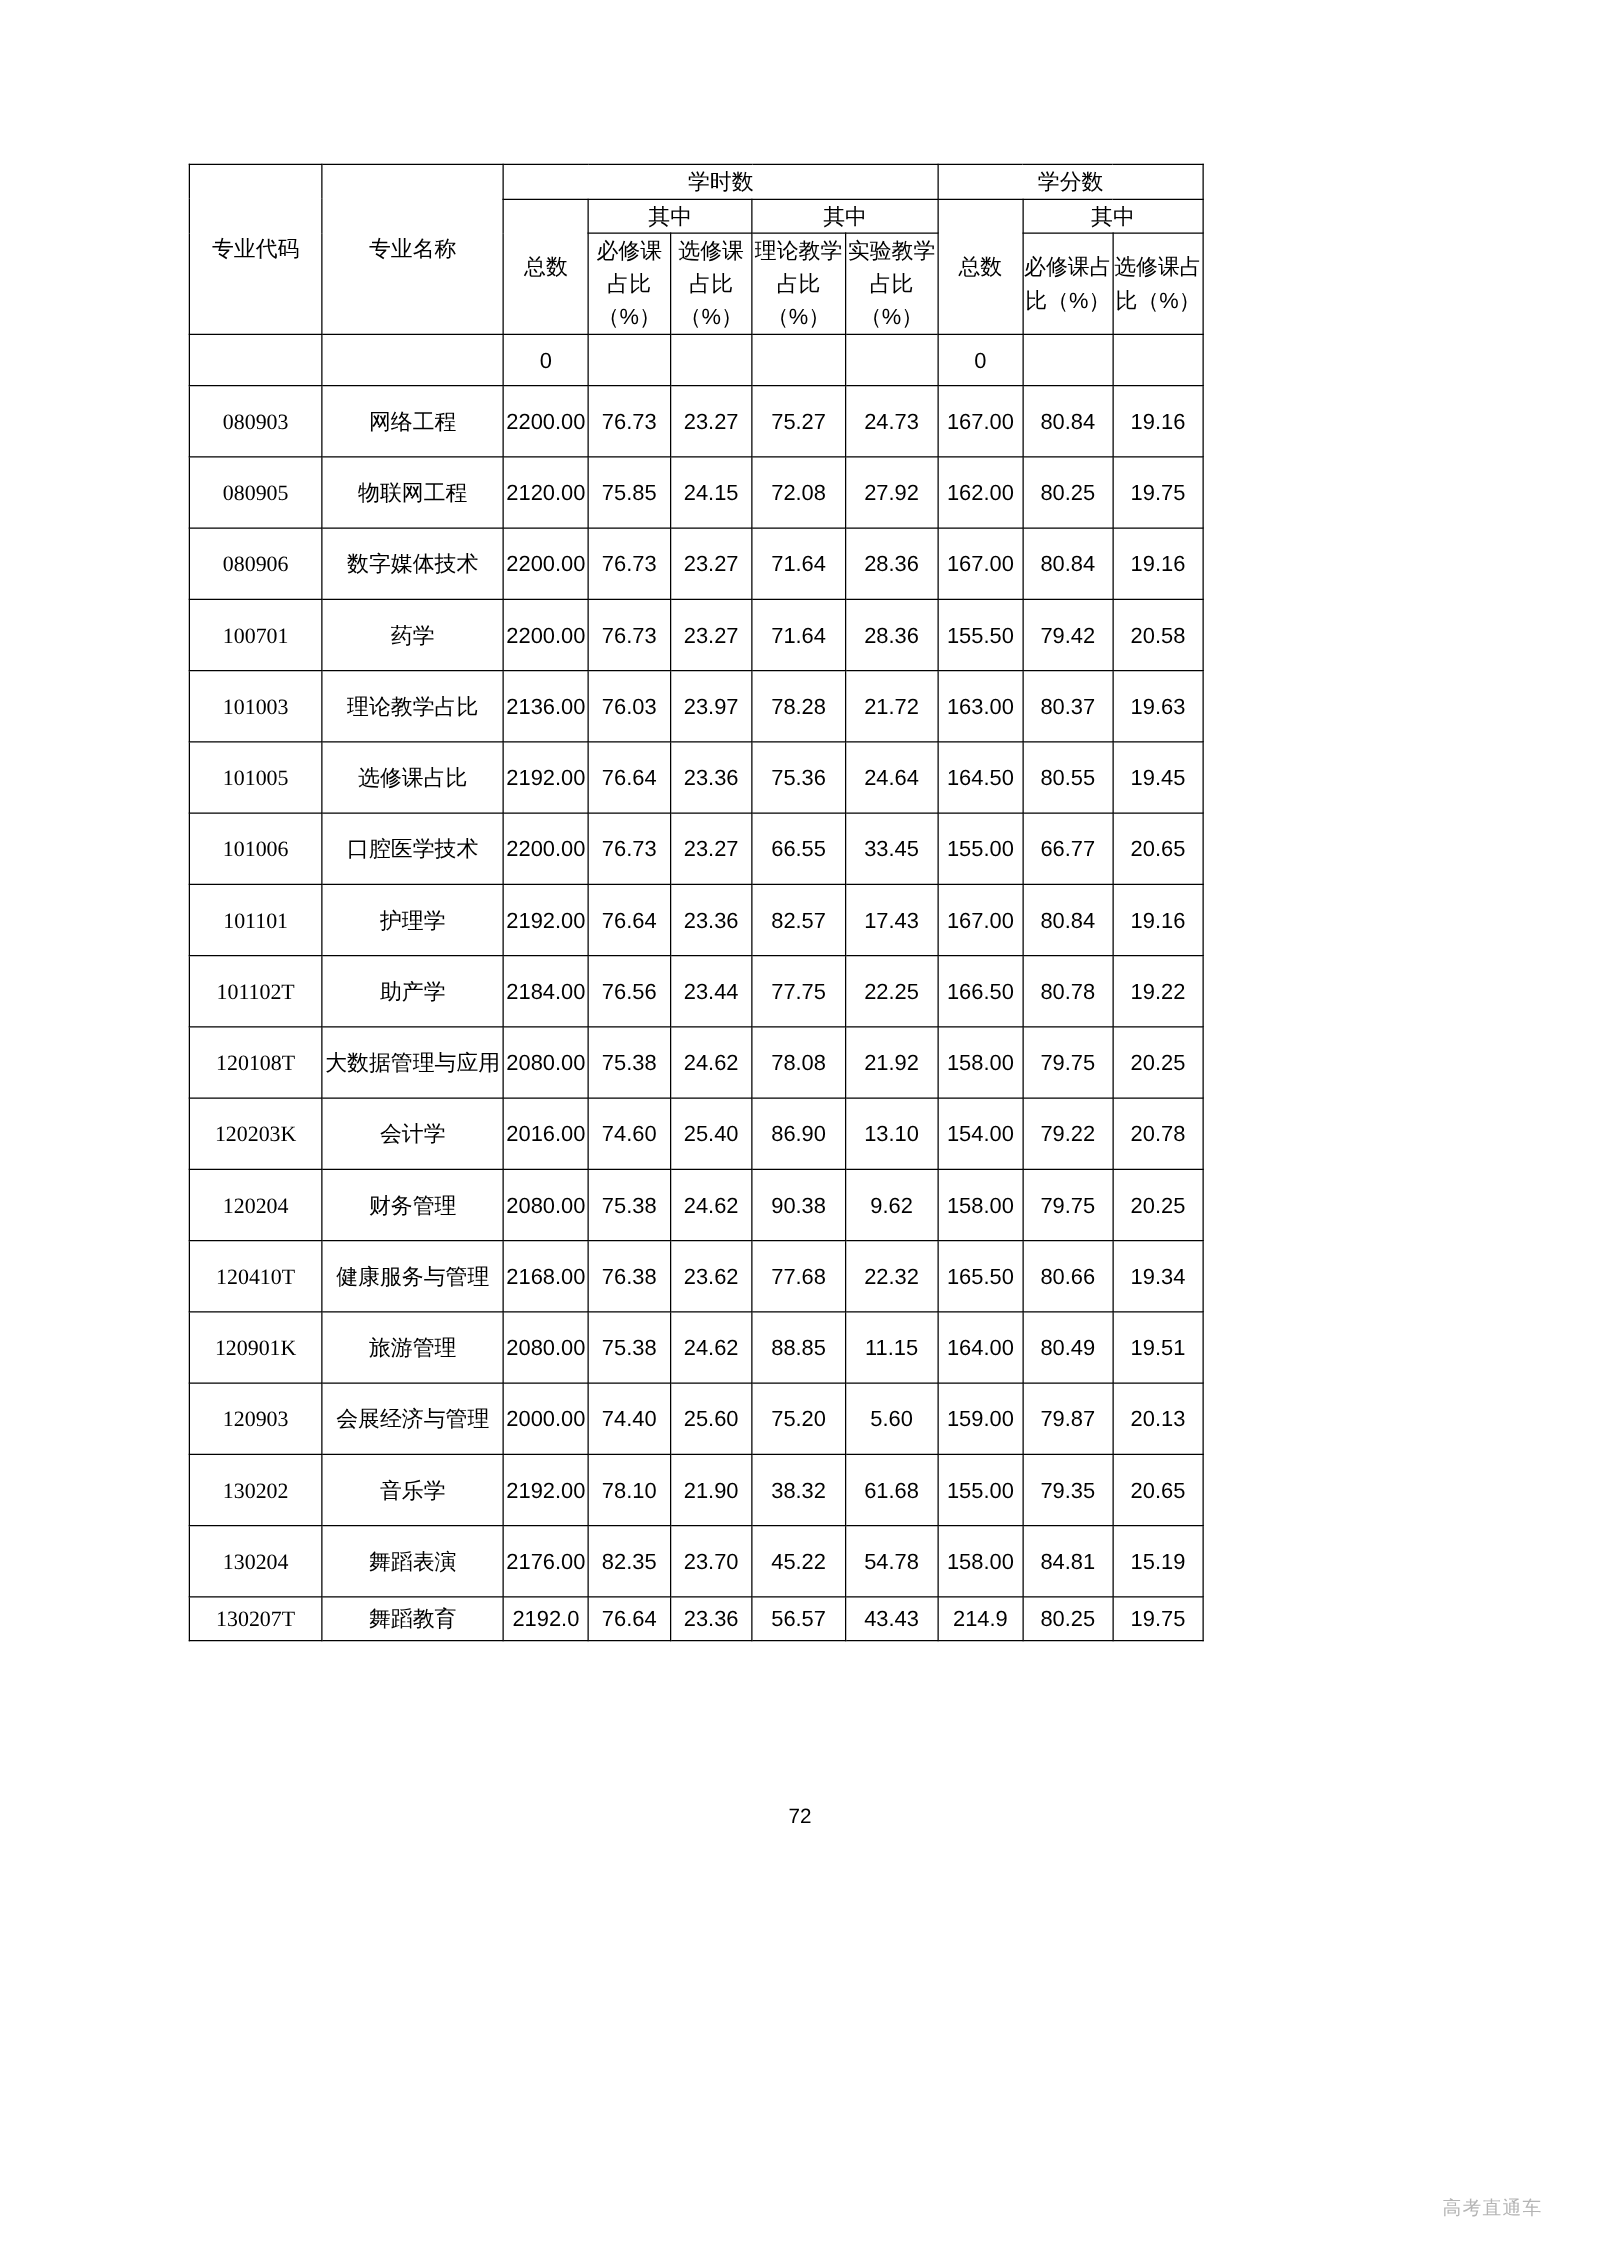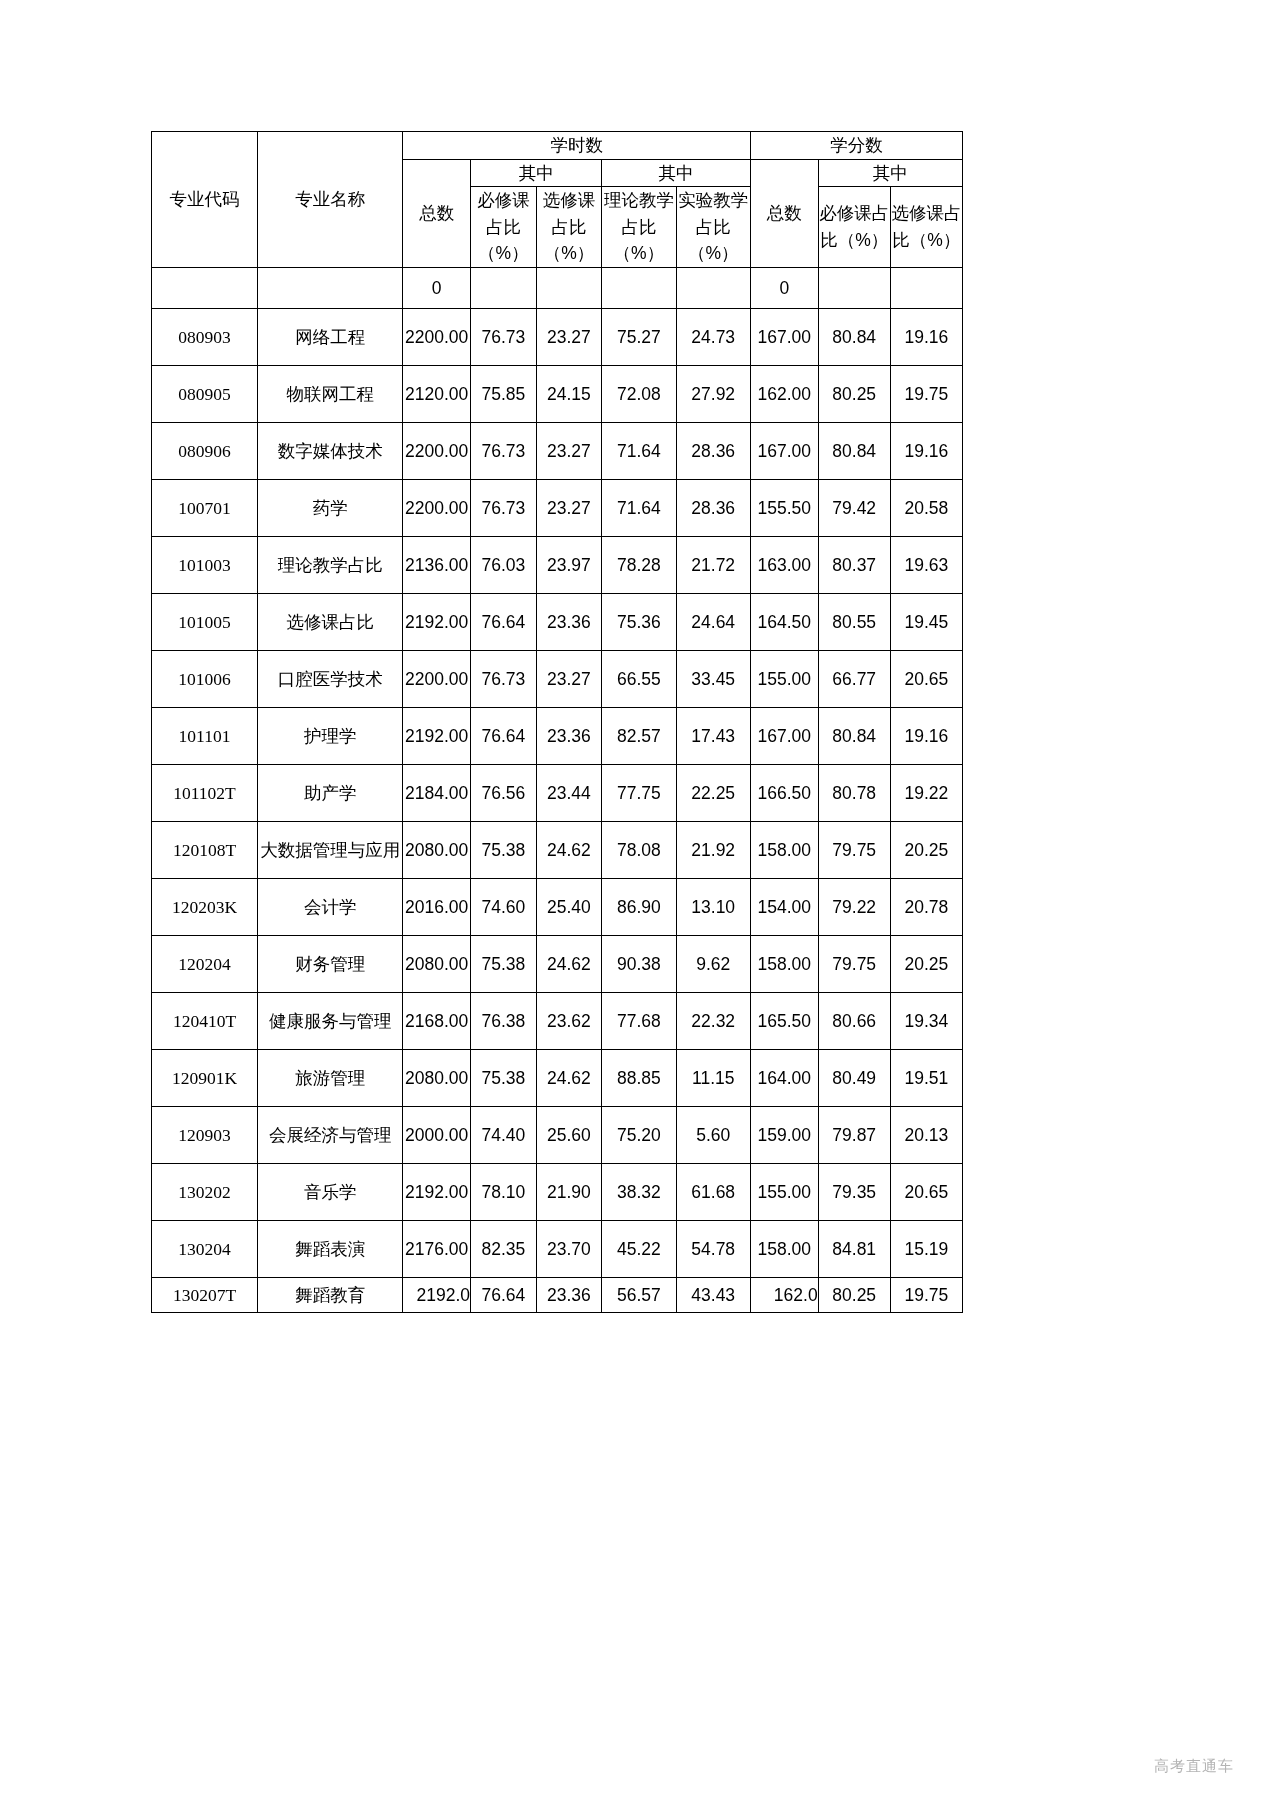--- a/index.html
+++ b/index.html
@@ -100,21 +100,21 @@
   }
   td.cell-tot {
     font-family: "Liberation Sans", sans-serif;
     padding: 4px 2px;
     line-height: 1.55;
     word-break: break-all;
   }
   tr.row-blank td { height: 40px; }
   tr.data-row td { height: 56px; }
   tr.row-last td { height: 34px; }
-  tr.row-last td.cell-tot { word-break: normal; white-space: nowrap; text-align: right; }
+  tr.row-last td.cell-tot { word-break: normal; white-space: nowrap; }
 
   
   #page-number {
     position: absolute;
     left: 0;
     top: 1444px;
     width: 1280px;
     text-align: center;
     font-size: 16.5px;
     font-family: "Liberation Sans", sans-serif;
@@ -394,23 +394,24 @@
             <td class="cell-num">15.19</td>
           </tr>
           <tr class="data-row row-last">
             <td class="cell-code">130207T</td>
             <td class="cell-name">舞蹈教育</td>
             <td class="cell-tot">2192.0</td>
             <td class="cell-num">76.64</td>
             <td class="cell-num">23.36</td>
             <td class="cell-num">56.57</td>
             <td class="cell-num">43.43</td>
-            <td class="cell-tot">162.0</td>
+            <td class="cell-tot">214.9</td>
             <td class="cell-num">80.25</td>
             <td class="cell-num">19.75</td>
           </tr>
         </tbody>
     </table>
   </div>
 
+  <div id="page-number">72</div>
   <div id="watermark">高考直通车</div>
 
 </div>
 
 </body></html>

